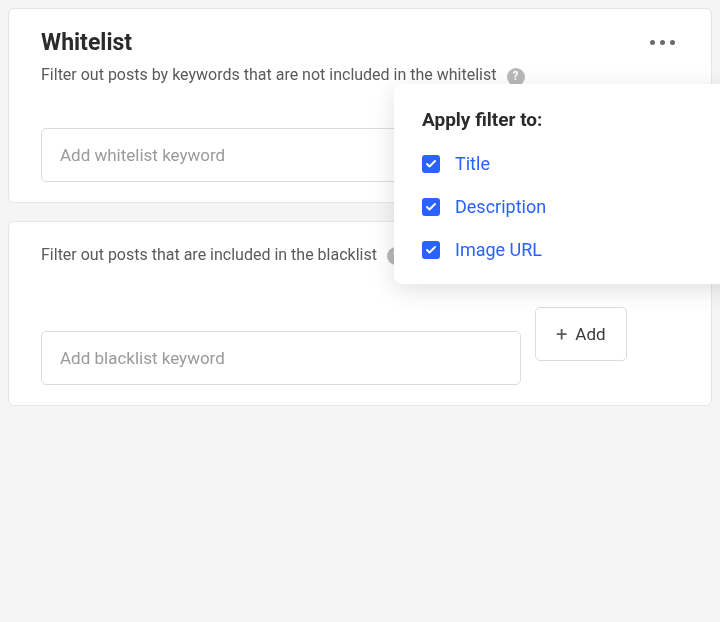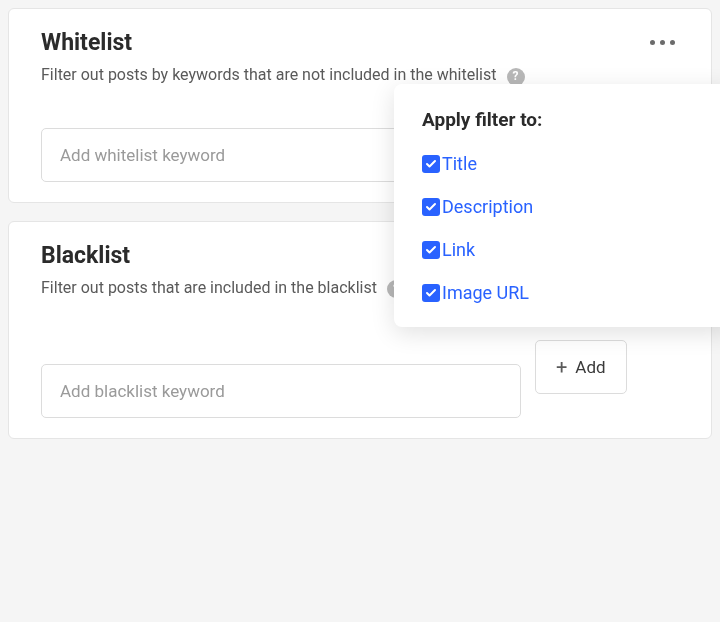--- a/index.html
+++ b/index.html
@@ -125,21 +125,21 @@
     }
     .popover-title {
       font-size: 19px;
       font-weight: 700;
       color: #2b2b2b;
       margin-bottom: 22px;
     }
     .checkbox-row {
       display: flex;
       align-items: center;
-      gap: 2px;
+      gap: 15px;
       margin-bottom: 22px;
       cursor: pointer;
     }
     .checkbox-row:last-child {
       margin-bottom: 0;
     }
     .checkbox {
       width: 18px;
       height: 18px;
       border-radius: 3px;
@@ -178,28 +178,20 @@
   <div class="card-desc">
     <span class="desc-text">Filter out posts by keywords that are not included in the whitelist</span>
     <span class="help-icon">?</span>
   </div>
   <div class="input-row">
     <input class="text-input" type="text" placeholder="Add whitelist keyword" style="">
   </div>
 </div>
 
 <div class="card blacklist">
-  <div class="card-header">
-    <h2 class="card-title">Blacklist</h2>
-    <div class="more-dots">
-      <span></span>
-      <span></span>
-      <span></span>
-    </div>
-  </div>
   <div class="card-desc">
     <span class="desc-text">Filter out posts that are included in the blacklist</span>
     <span class="help-icon">?</span>
   </div>
   <div class="input-row">
     <input class="text-input" type="text" placeholder="Add blacklist keyword" style="">
     <button class="add-btn">
       <span class="plus">+</span>
       <span>Add</span>
     </button>
@@ -220,30 +212,22 @@
 
   <div class="checkbox-row">
     <div class="checkbox">
       <svg viewBox="0 0 24 24" fill="none" stroke="#ffffff" stroke-width="4" stroke-linecap="round" stroke-linejoin="round">
           <polyline points="20 6 9 17 4 12"></polyline>
         </svg>
     </div>
     <span class="checkbox-label">Description</span>
   </div>
 
+
   <div class="checkbox-row">
     <div class="checkbox">
       <svg viewBox="0 0 24 24" fill="none" stroke="#ffffff" stroke-width="4" stroke-linecap="round" stroke-linejoin="round">
           <polyline points="20 6 9 17 4 12"></polyline>
         </svg>
     </div>
-    <span class="checkbox-label">Link</span>
-  </div>
-
-  <div class="checkbox-row">
-    <div class="checkbox">
-      <svg viewBox="0 0 24 24" fill="none" stroke="#ffffff" stroke-width="4" stroke-linecap="round" stroke-linejoin="round">
-          <polyline points="20 6 9 17 4 12"></polyline>
-        </svg>
-    </div>
     <span class="checkbox-label">Image URL</span>
   </div>
 </div>
 
 </body></html>

